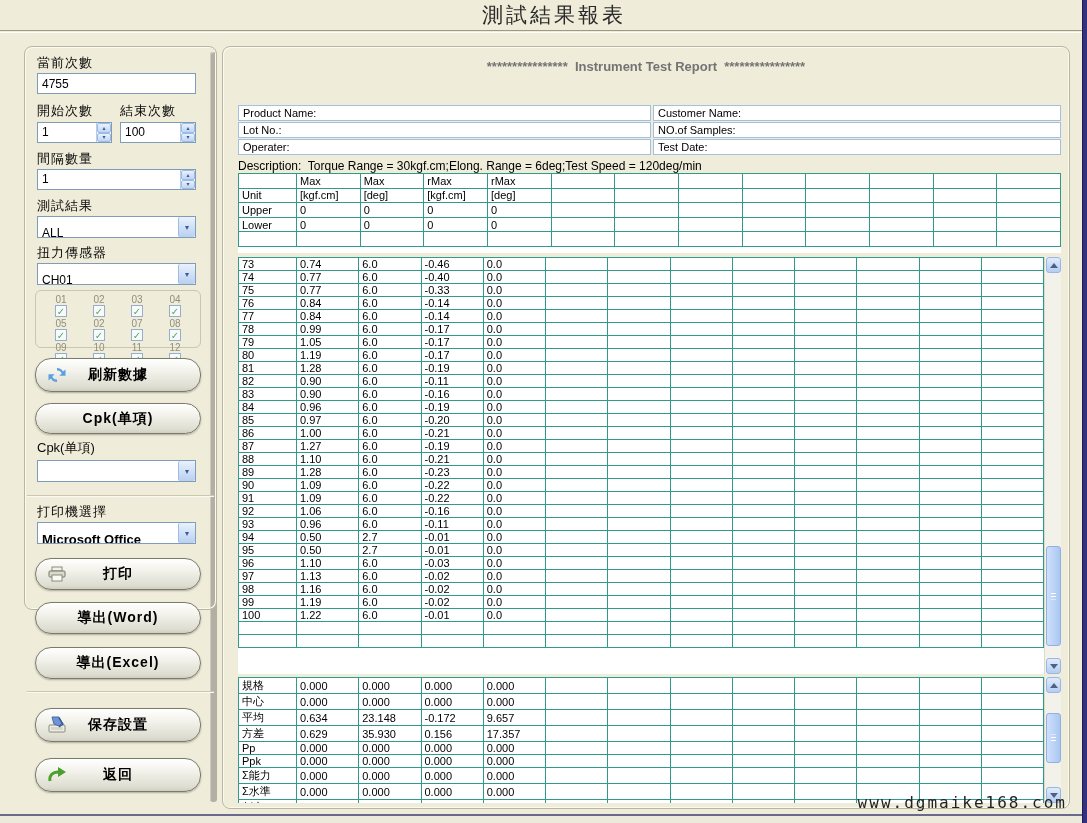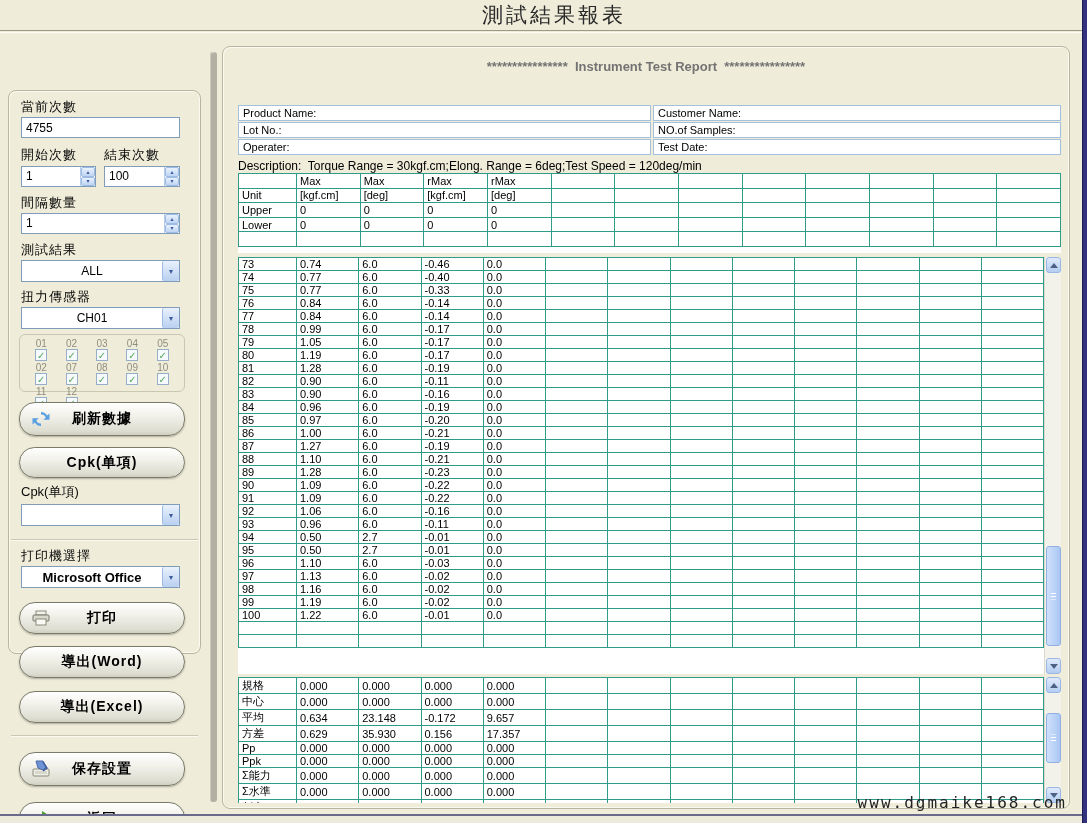--- a/index.html
+++ b/index.html
@@ -21,48 +21,48 @@
   #titlebar { position:absolute; top:0; left:0; right:0; height:30px;
     display:flex; align-items:center; justify-content:center;margin-left:21px; }
   #app-title { font-family:"Liberation Serif","DejaVu Serif",serif;
     font-size:21px; letter-spacing:3px; color:#2a2a2a; }
   #titlebar-groove { position:absolute; top:30px; left:0; right:0; height:3px;
     border-top:1px solid #9b998a; border-bottom:1px solid #fdfcf5; }
 
   
   .groupbox { position:absolute; border:1px solid #b9b6a0; border-radius:8px;
     box-shadow:inset 1px 1px 0 #fbfaf0, inset -1px -1px 0 #fbfaf0; }
-  #sidebar { left:8px; top:46px; width:193px; height:564px;margin-top:44px; }
+  #sidebar { left:24px; top:46px; width:193px; height:564px; }
   #main-panel { left:222px; top:46px; width:848px; height:763px; }
 
   
   #splitter { position:absolute; left:210px; top:52px; width:7px; height:750px;
     background:#b2b0a3; border-radius:3px; box-shadow:inset 1px 1px 0 #cdcbbf; }
 
   
   .s-label { position:absolute; left:12px; font-size:13px; color:#0a0a0a; letter-spacing:1px; white-space:nowrap; }
   .xp-input { position:absolute; background:#fff; border:1px solid #7f9db9;
     font-size:12px; font-family:inherit; padding:2px 4px; height:21px; }
 
   .spin { position:absolute; height:21px; display:flex; background:#fff; border:1px solid #7f9db9; }
   .spin .val { flex:1; font-size:12px; padding:2px 4px; overflow:hidden; }
   .spin .btns { width:15px; display:flex; flex-direction:column; border-left:1px solid #b5cdea; }
   .spin .sbtn { flex:1; display:flex; align-items:center; justify-content:center;
     background:linear-gradient(#e9f1fd,#bfd5f3); border:1px solid #9ebbe4; border-radius:2px;
     font-size:6px; line-height:1; color:#3a5a9c; }
 
   .combo { position:absolute; height:22px; display:flex; background:#fff; border:1px solid #7f9db9; align-items:stretch; }
-  .combo .val { flex:1; font-size:12px; padding:3px 4px; overflow:hidden; white-space:nowrap;text-align:center; }
+  .combo .val { flex:1; font-size:12px; padding:9px 4px; overflow:hidden; white-space:nowrap; }
   .combo .cbtn { width:17px; display:flex; align-items:center; justify-content:center;
     background:linear-gradient(#e9f1fd,#b9d0f0); border-left:1px solid #9ebbe4; border-radius:2px;
     font-size:8px; color:#3a5a9c; }
 
   #channel-group { position:absolute; left:10px; top:243px; width:166px; height:58px;
     border:1px solid #c9c6b1; border-radius:6px; padding:3px 6px 0 6px;
-    display:grid; grid-template-columns:repeat(5,1fr); row-gap:1px; }
+    display:grid; grid-template-columns:repeat(4,1fr); row-gap:1px; }
   .ch-cell { display:flex; flex-direction:column; align-items:center; }
   .ch-label { font-size:10px; color:#8f8f7d; }
   .ch-box { width:12px; height:12px; border:1px solid #96aec7; background:#f6fafd;
     font-size:10px; line-height:11px; text-align:center; color:#55aa55; font-weight:bold; }
 
   .xp-btn { position:absolute; left:10px; width:166px; height:32px;
     border:1px solid #7b7b6b; border-radius:16px;
     background:linear-gradient(#ffffff,#f2f1ea 40%,#deddd1 88%,#cfcec0);
     box-shadow:0 1px 2px rgba(0,0,0,.28), inset 0 1px 0 #fff;
     display:flex; align-items:center; justify-content:center;

